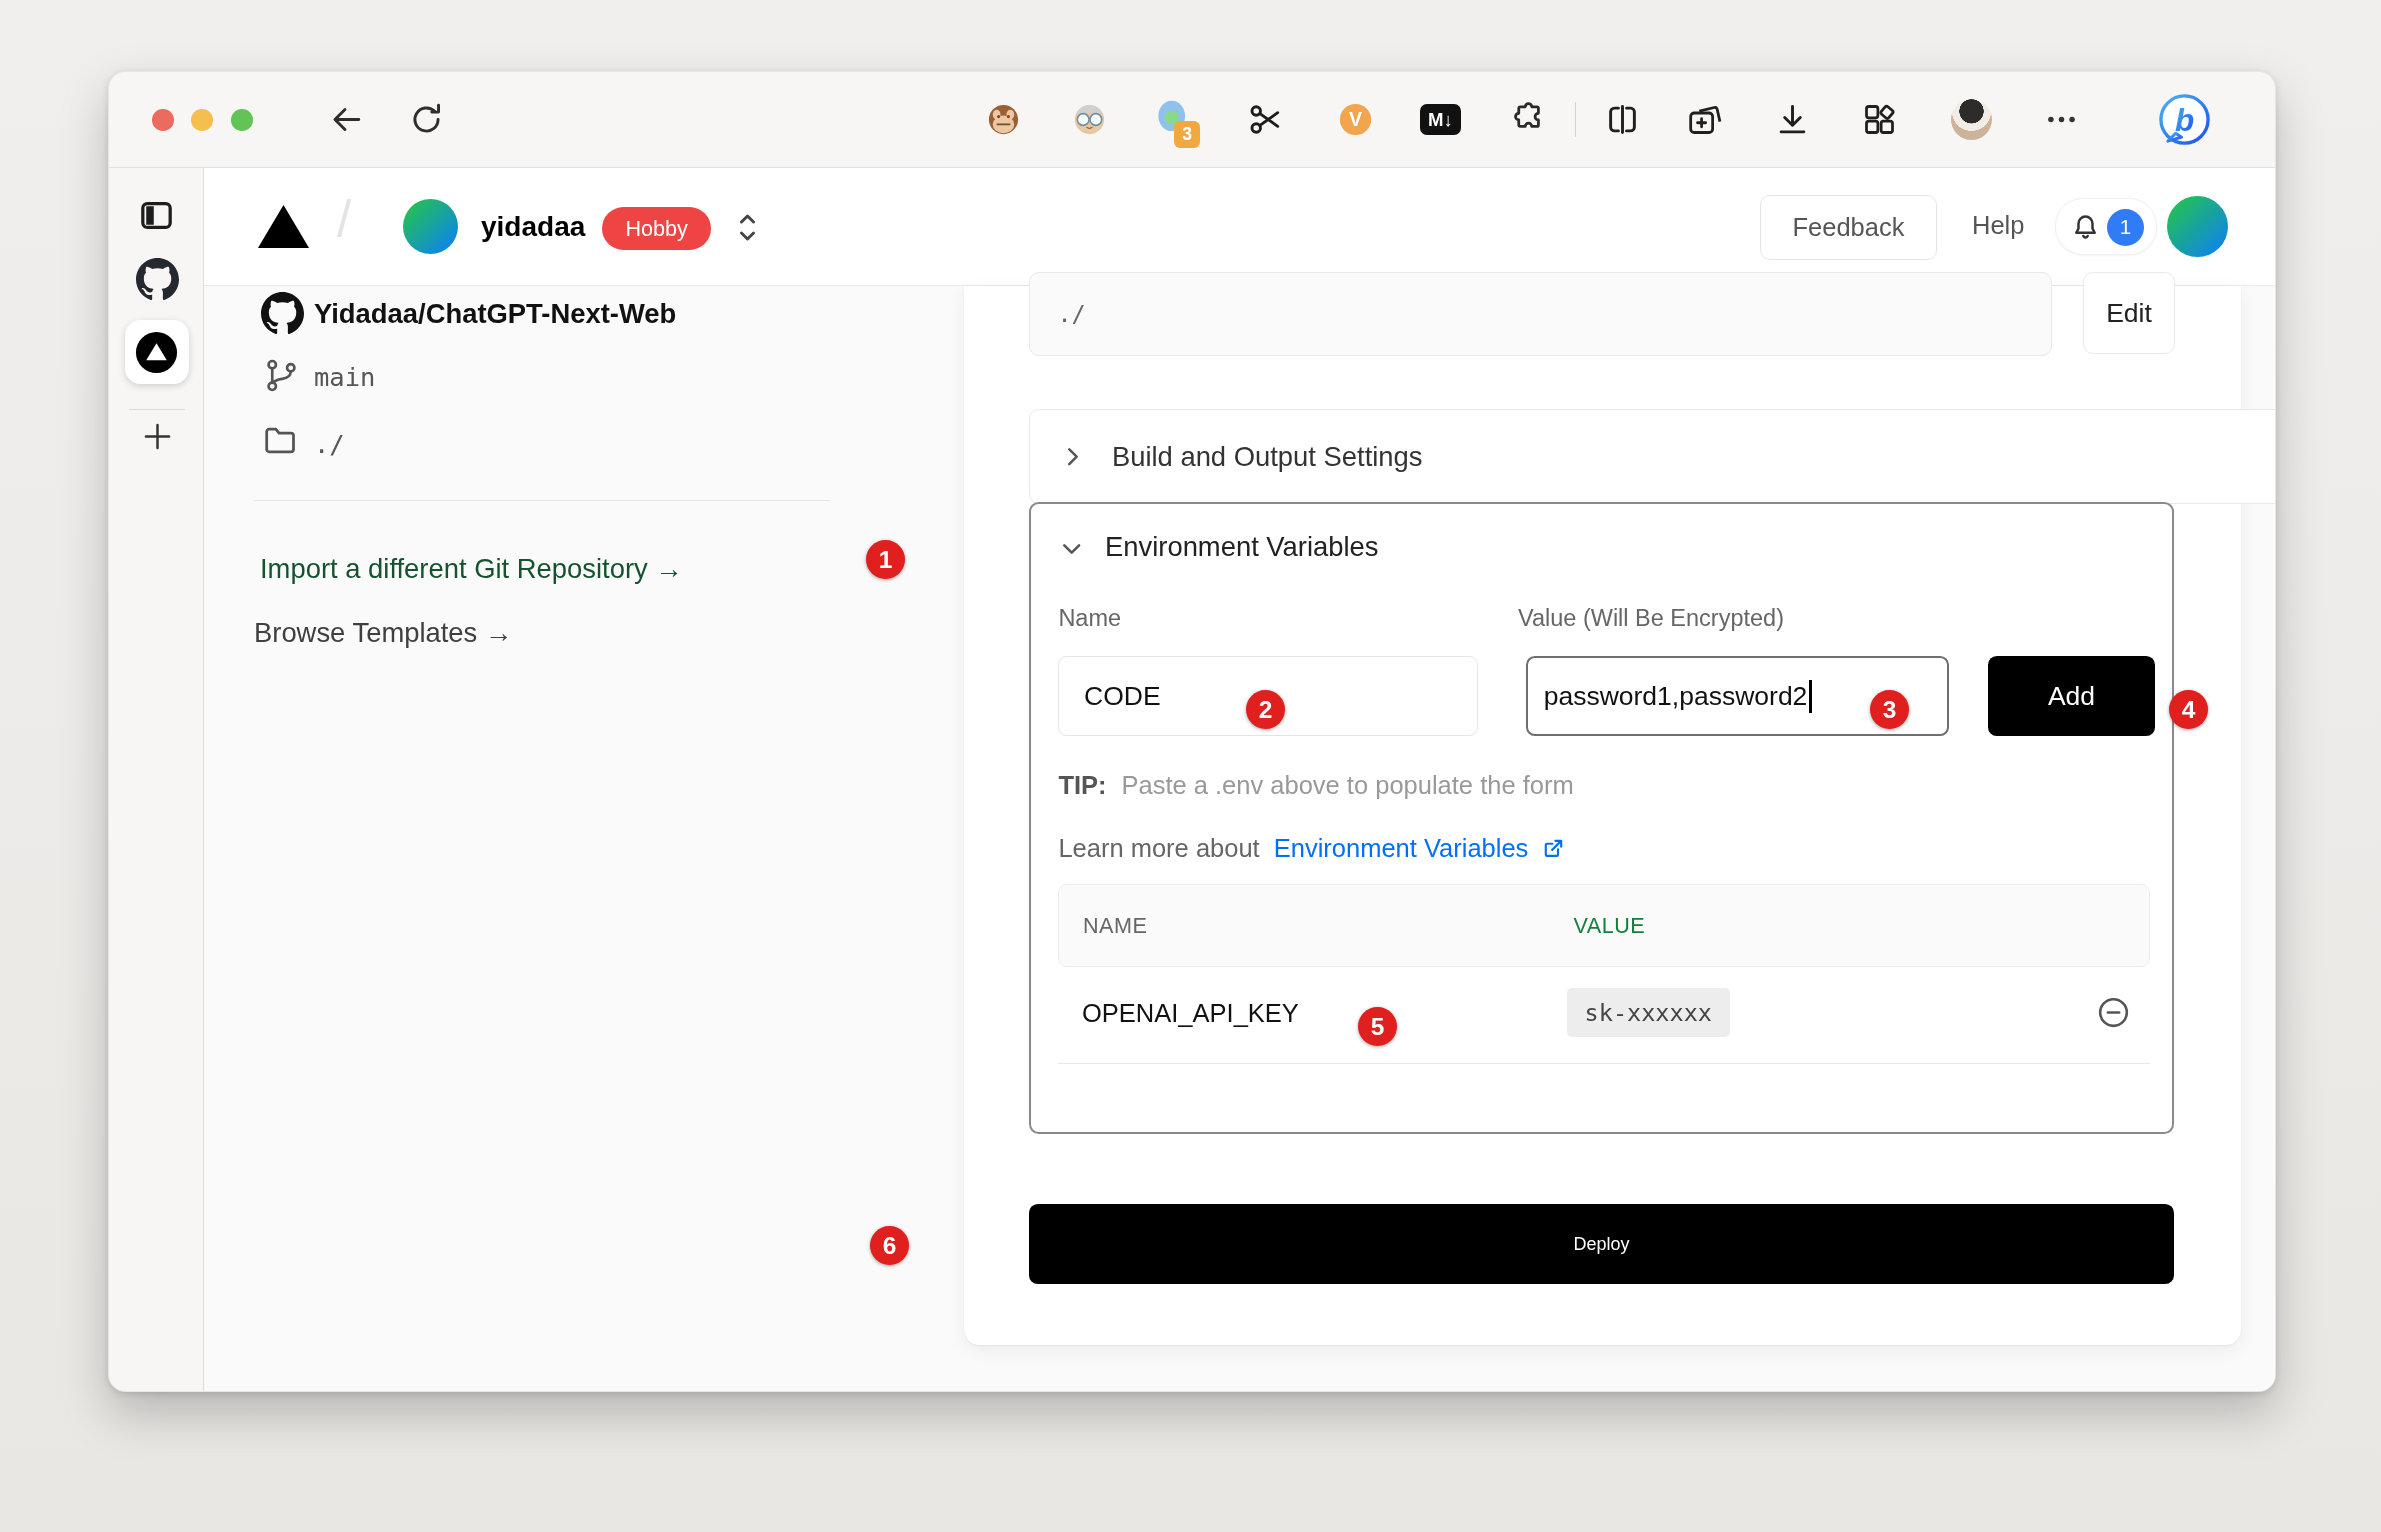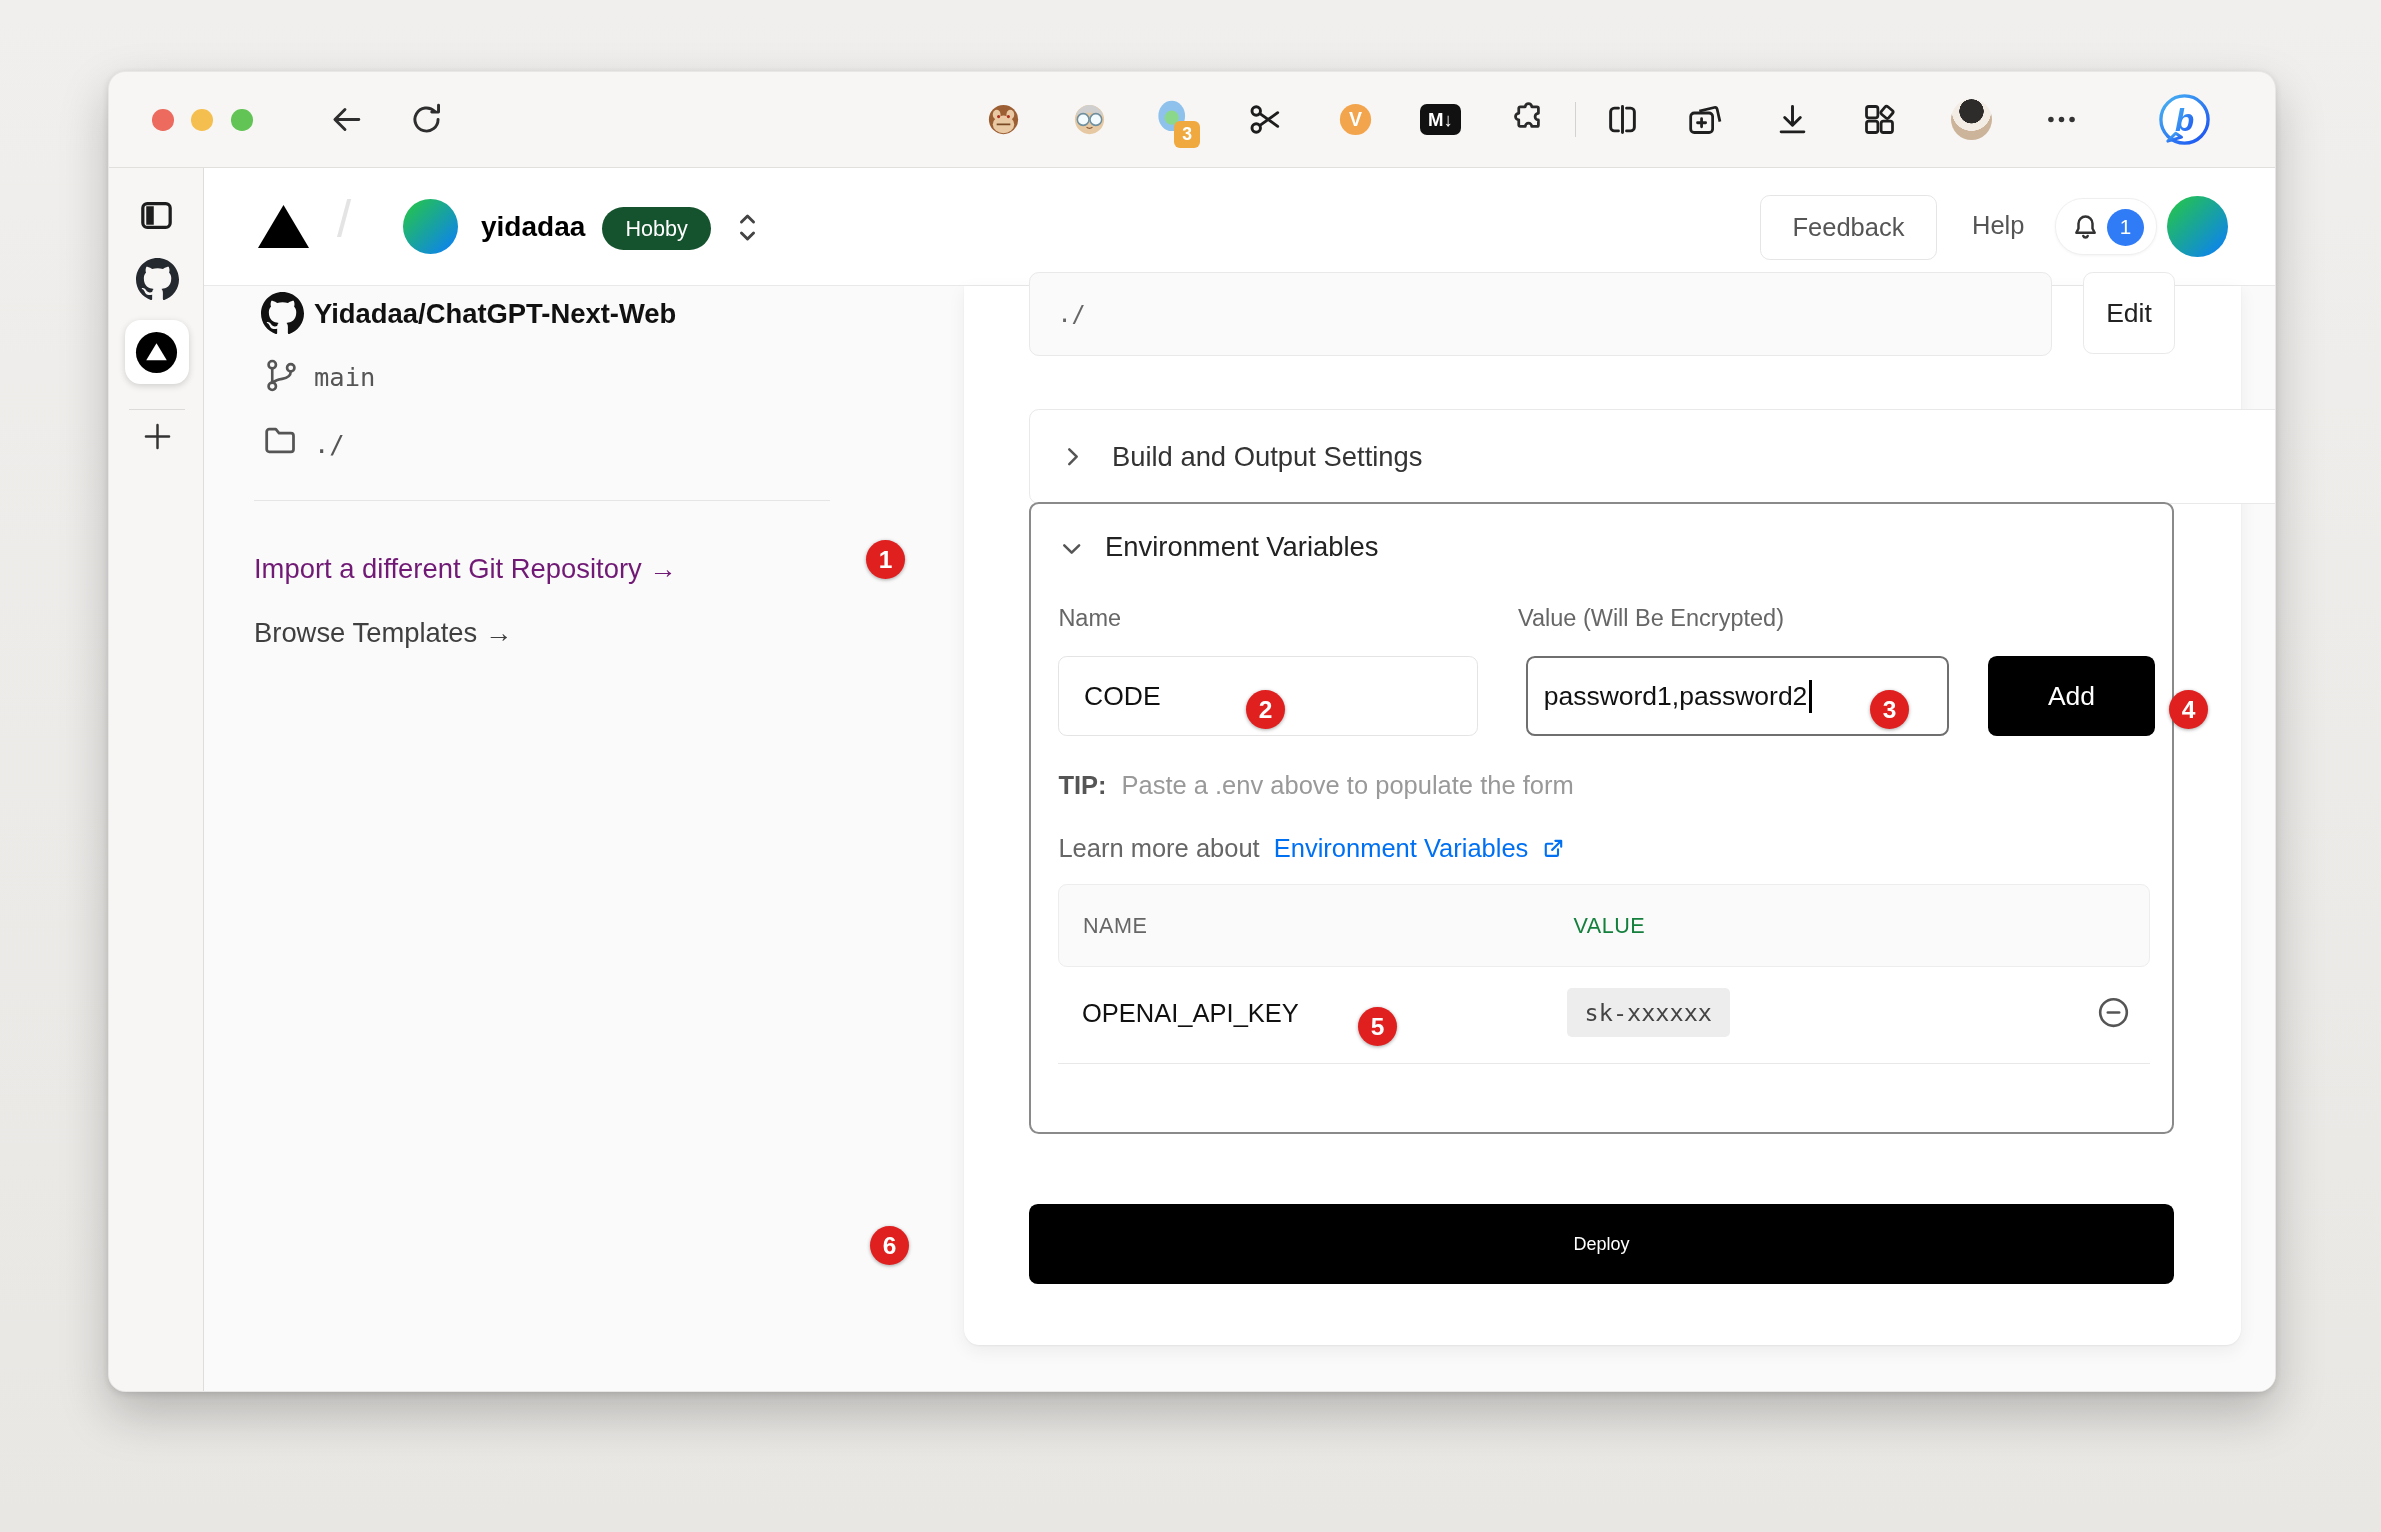--- a/index.html
+++ b/index.html
@@ -183,21 +183,21 @@
 
     <div class="viewport">
 
       <div class="site-header">
         <svg class="abs" style="left:51px;top:31px" width="57" height="55" viewBox="0 0 58 56">
               <path d="M29 6 55 50H3z" fill="#000"></path>
             </svg>
         <span class="abs" style="left:133px;top:21.6px;font-size:51px;font-weight:200;color:#e4e4e4;transform:rotate(0deg)">/</span>
         <div class="abs" style="left:199px;top:31px;width:55px;height:55px;border-radius:50%;background:linear-gradient(135deg,#27c93f,#0a7cff)"></div>
         <span class="abs" style="left:277px;top:43px;font-size:28px;font-weight:600;color:#000">yidadaa</span>
-        <span class="abs" style="left:398px;top:39px;height:43px;padding:0 23.5px;background:#14532d;border-radius:21.6px;color:#fff;font-size:21.6px;display:inline-flex;align-items:center">Hobby</span>
+        <span class="abs" style="left:398px;top:39px;height:43px;padding:0 23.5px;background:#ef4444;border-radius:21.6px;color:#fff;font-size:21.6px;display:inline-flex;align-items:center">Hobby</span>
         <svg class="abs" style="left:529px;top:37px" width="29" height="45" viewBox="0 0 24 36" fill="none" stroke="#444" stroke-width="2.4" stroke-linecap="round" stroke-linejoin="round">
               <path d="M7 13.5 12 8.5l5 5M7 22.5l5 5 5-5"></path>
             </svg>
 
         <div class="abs" style="left:1556px;top:26.5px;width:177px;height:65px;border:1px solid #e5e5e5;border-radius:9.8px;background:#fff;display:flex;align-items:center;justify-content:center;font-size:25.5px;color:#555">
               <span>Feedback</span>
             </div>
         <span class="abs" style="left:1768px;top:43px;font-size:25.5px;color:#555">Help</span>
         <div class="abs" style="left:1851px;top:30px;width:102px;height:57px;border:1px solid #efefef;border-radius:28px;background:#fff;box-shadow:0 1px 2.9px rgba(0,0,0,.05)">
           <svg class="abs" style="left:11.8px;top:10.8px" width="35" height="35" viewBox="0 0 24 24" fill="none" stroke="#333" stroke-width="1.7" stroke-linejoin="round">
@@ -226,21 +226,21 @@
             </svg>
         <span class="abs mono" style="left:110px;top:76px;font-size:25.5px;color:#555">main</span>
 
         <svg class="abs" style="left:57px;top:135px" width="39" height="39" viewBox="0 0 24 24" fill="none" stroke="#555" stroke-width="1.7" stroke-linejoin="round">
               <path d="M3.5 8.8V6.6A1.6 1.6 0 0 1 5.1 5h4l2 2.4h7.3a1.6 1.6 0 0 1 1.6 1.6v8.4a1.6 1.6 0 0 1-1.6 1.6H5.1a1.6 1.6 0 0 1-1.6-1.6z"></path>
             </svg>
         <span class="abs mono" style="left:110px;top:143px;font-size:25.5px;color:#555">./</span>
 
         <div class="abs" style="left:50px;top:214px;width:576px;height:1px;background:#e5e5e5"></div>
 
-        <span class="abs" style="left:50px;top:267px;font-size:27.4px;color:#701a75">Import a different Git Repository →</span>
+        <span class="abs" style="left:56px;top:267px;font-size:27.4px;color:#14532d">Import a different Git Repository →</span>
         <span class="abs" style="left:50px;top:331px;font-size:27.4px;color:#3f3f3f">Browse Templates →</span>
 
         <div class="card">
 
           <div class="abs" style="left:65px;top:-13.7px;width:1023px;height:84px;background:#fafafa;border:1px solid #e9e9e9;border-radius:9.8px;display:flex;align-items:center;padding-left:27.4px">
             <span class="mono" style="font-size:23.5px;color:#666">./</span>
           </div>
           <div class="abs" style="left:1119px;top:-13.7px;width:92px;height:82px;background:#fff;border:1px solid #e9e9e9;border-radius:9.8px;display:flex;align-items:center;justify-content:center;font-size:26.5px;color:#222">
                 <span>Edit</span>
               </div>

